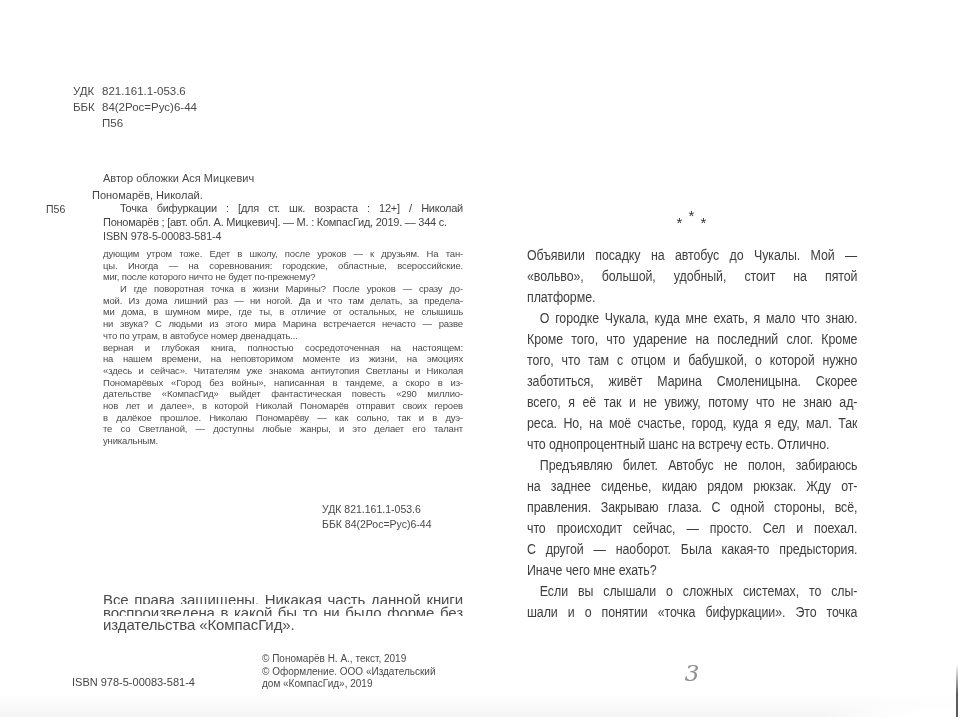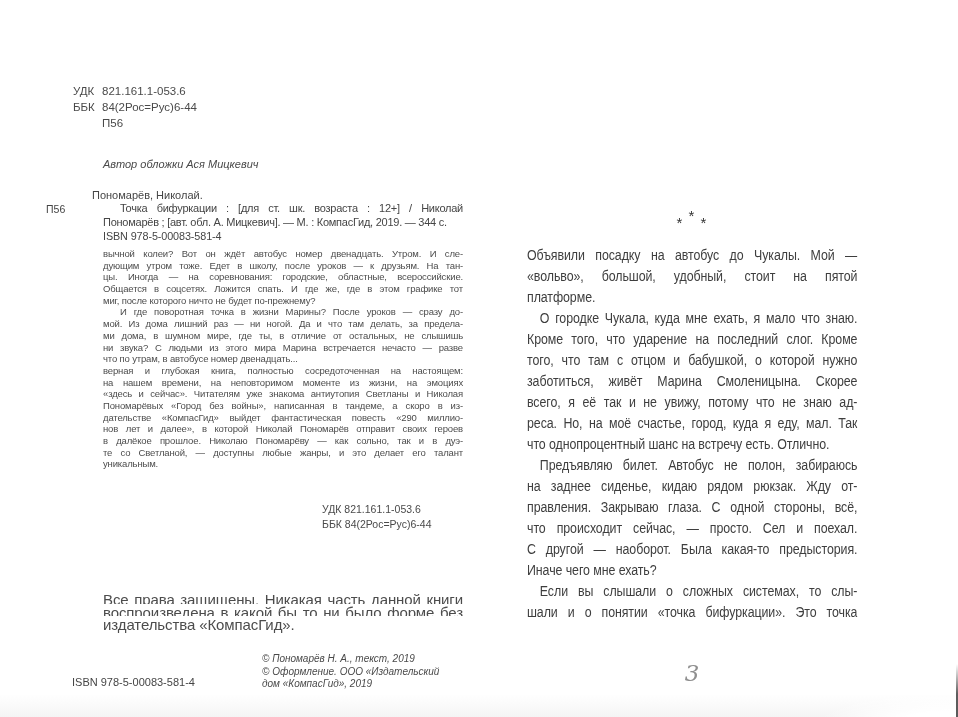--- a/index.html
+++ b/index.html
@@ -13,32 +13,32 @@
     height:var(--lh);overflow:hidden;
   }
   .lines .line.end{text-align-last:left;white-space:nowrap;overflow:visible;}
   .lines .line.plain{text-align:left;text-align-last:left;white-space:nowrap;overflow:visible;}
   .lines .line.ind{text-indent:var(--ind,16px);}
 
   
   .udc-top{position:absolute;left:73px;top:51px;font-size:11.5px;line-height:16px;color:#4a4a4a;}
   .udc-top .row{height:16px;white-space:nowrap;}
   .udc-top .lbl{display:inline-block;width:29px;}
-  .cover-author{position:absolute;left:103px;top:126px;font-size:11px;font-style:italic;color:#4a4a4a;white-space:nowrap;}
+  .cover-author{position:absolute;left:103px;top:140px;font-size:11px;color:#4a4a4a;white-space:nowrap;}
   .biblio-author{position:absolute;left:92px;top:157px;font-size:11px;color:#454545;white-space:nowrap;}
   .biblio-code{position:absolute;left:46px;top:171px;font-size:10.5px;color:#454545;}
   .biblio-entry{position:absolute;left:103px;top:170px;width:360px;
     font-size:11px;letter-spacing:-0.25px;--lh:13.5px;--ind:17px;color:#454545;}
   .isbn-top{position:absolute;left:103px;top:198px;font-size:10.8px;letter-spacing:-0.1px;color:#454545;white-space:nowrap;}
   .annotation{position:absolute;left:103px;top:216px;width:360px;
     font-size:9.5px;letter-spacing:-0.15px;--lh:11.7px;--ind:17px;color:#4c4c4c;}
   .udc-bottom{position:absolute;left:322px;top:471px;font-size:10.5px;--lh:14.5px;color:#4a4a4a;}
   .rights{position:absolute;left:103px;top:559px;width:360px;
     font-size:15px;letter-spacing:-0.1px;--lh:12.6px;color:#4c4c4c;}
-  .copyright{position:absolute;left:262px;top:621px;font-size:10px;--lh:12.6px;color:#4a4a4a;font-style:italic;}
+  .copyright{position:absolute;left:262px;top:621px;font-size:10px;--lh:12.6px;color:#4a4a4a;}
   .isbn-bottom{position:absolute;left:72px;top:644px;font-size:11px;color:#454545;white-space:nowrap;}
 
   
   .ornament{position:absolute;left:527px;top:178px;width:330px;text-align:center;
     font-size:15px;color:#333;letter-spacing:1px;}
   .ornament .star{display:inline-block;transform:translateY(4px);}
   .ornament .star.mid{transform:translateY(-3px);}
   .body-text{position:absolute;left:527px;top:214px;width:413px;
     transform:scaleX(0.8);transform-origin:0 0;
     font-size:15.5px;letter-spacing:-0.1px;--lh:21px;--ind:16px;color:#3e3e3e;}
@@ -74,24 +74,22 @@
 
   <div class="biblio-author">Пономарёв, Николай.</div>
   <div class="biblio-code">П56</div>
   <div class="biblio-entry lines">
       <div class="line ind">Точка бифуркации : [для ст. шк. возраста : 12+] / Николай</div>
       <div class="line end">Пономарёв ; [авт. обл. А. Мицкевич]. — М. : КомпасГид, 2019. — 344 с.</div>
     </div>
   <div class="isbn-top">ISBN 978-5-00083-581-4</div>
 
   <div class="annotation lines">
-      <div class="line">вычной колеи? Вот он ждёт автобус номер двенадцать. Утром. И сле-</div>
       <div class="line">дующим утром тоже. Едет в школу, после уроков — к друзьям. На тан-</div>
       <div class="line">цы. Иногда — на соревнования: городские, областные, всероссийские.</div>
-      <div class="line">Общается в соцсетях. Ложится спать. И где же, где в этом графике тот</div>
       <div class="line end">миг, после которого ничто не будет по-прежнему?</div>
       <div class="line ind">И где поворотная точка в жизни Марины? После уроков — сразу до-</div>
       <div class="line">мой. Из дома лишний раз — ни ногой. Да и что там делать, за предела-</div>
       <div class="line">ми дома, в шумном мире, где ты, в отличие от остальных, не слышишь</div>
       <div class="line">ни звука? С людьми из этого мира Марина встречается нечасто — разве</div>
       <div class="line end">что по утрам, в автобусе номер двенадцать...</div>
       <div class="line">верная и глубокая книга, полностью сосредоточенная на настоящем:</div>
       <div class="line">на нашем времени, на неповторимом моменте из жизни, на эмоциях</div>
       <div class="line">«здесь и сейчас». Читателям уже знакома антиутопия Светланы и Николая</div>
       <div class="line">Пономарёвых «Город без войны», написанная в тандеме, а скоро в из-</div>

